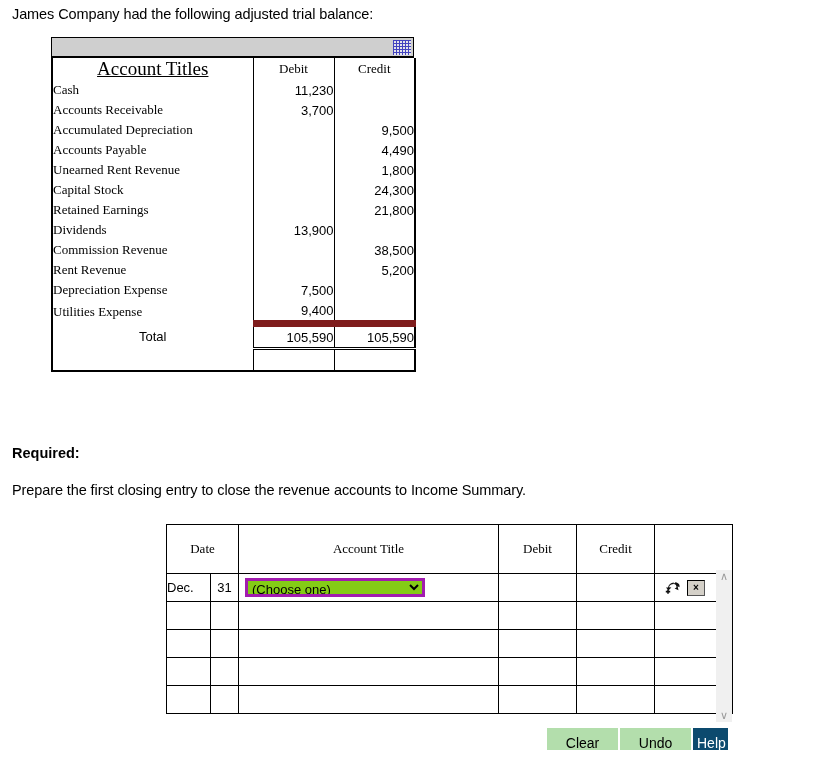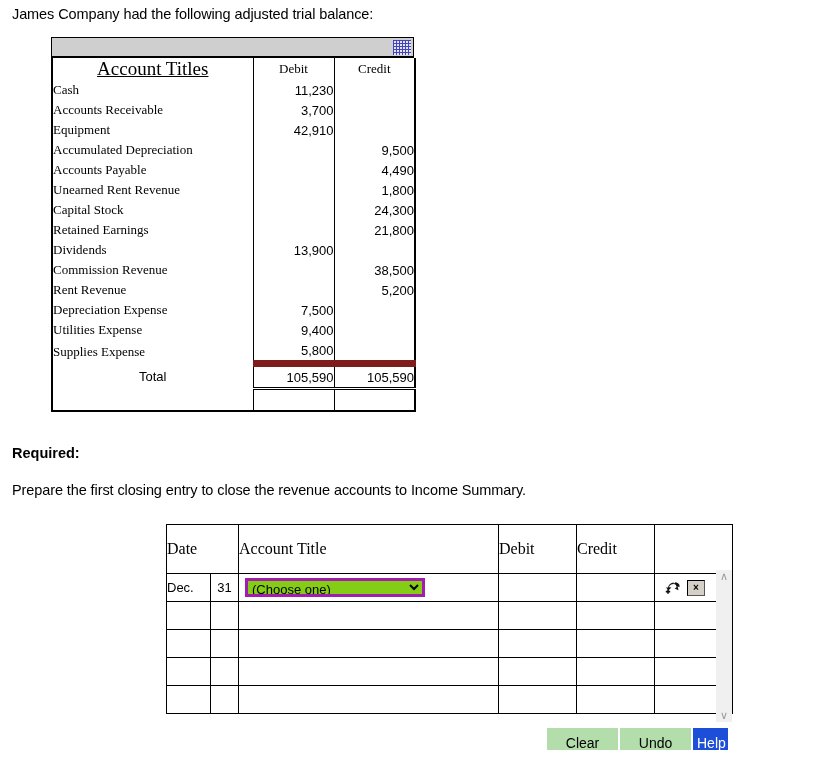--- a/index.html
+++ b/index.html
@@ -150,22 +150,22 @@
   #journal-table col.j-act   { width: 78px; }
 
   #journal-table th, #journal-table td {
     border: 1px solid #000;
     padding: 0;
     font-weight: normal;
     vertical-align: middle;
   }
   #journal-table thead th {
     height: 48px;
-    text-align: left;
-    font-size: 16px;
+    text-align: center;
+    font-size: 13px;
   }
   .j-body td {
     height: 27px;
     border-left: 1px solid #000;
     border-right: 1px solid #000;
     border-top: 1px solid #9a9a9a;
     border-bottom: 1px solid #9a9a9a;
   }
   .j-body td.j-c-date { padding-left: 4px; font-family:"Liberation Sans", sans-serif; font-size:13px;}
   .j-body td.j-c-day  { text-align: center; font-family:"Liberation Sans", sans-serif; font-size:13px;}
@@ -250,21 +250,21 @@
     border: none;
     padding: 4px;
     cursor: pointer;
   }
   .btn-green {
     background: #b3deac;
     color: #000;
     width: 71px;
   }
   .btn-blue {
-    background: #1d4ed8;
+    background: #0c4a6e;
     color: #ffffff;
     width: 35px;
   }
 </style>
 </head>
 <body>
 
 <div id="intro-text">James Company had the following adjusted trial balance:</div>
 
 <div id="trial-balance-block">
@@ -291,25 +291,20 @@
           <td class="tb-acct">Cash</td>
           <td class="tb-num">11,230</td>
           <td class="tb-num last"></td>
         </tr>
         <tr>
           <td class="tb-acct">Accounts Receivable</td>
           <td class="tb-num">3,700</td>
           <td class="tb-num last"></td>
         </tr>
         <tr>
-          <td class="tb-acct">Equipment</td>
-          <td class="tb-num">42,910</td>
-          <td class="tb-num last"></td>
-        </tr>
-        <tr>
           <td class="tb-acct">Accumulated Depreciation</td>
           <td class="tb-num"></td>
           <td class="tb-num last">9,500</td>
         </tr>
         <tr>
           <td class="tb-acct">Accounts Payable</td>
           <td class="tb-num"></td>
           <td class="tb-num last">4,490</td>
         </tr>
         <tr>
@@ -343,25 +338,20 @@
           <td class="tb-num last">5,200</td>
         </tr>
         <tr>
           <td class="tb-acct">Depreciation Expense</td>
           <td class="tb-num">7,500</td>
           <td class="tb-num last"></td>
         </tr>
         <tr>
           <td class="tb-acct">Utilities Expense</td>
           <td class="tb-num">9,400</td>
-          <td class="tb-num last"></td>
-        </tr>
-        <tr>
-          <td class="tb-acct">Supplies Expense</td>
-          <td class="tb-num">5,800</td>
           <td class="tb-num last"></td>
         </tr>
         <tr class="tb-total">
           <td class="tb-acct">Total</td>
           <td class="tb-num">105,590</td>
           <td class="tb-num last">105,590</td>
         </tr>
         <tr class="tb-filler">
           <td class="tb-acct"></td>
           <td class="tb-num"></td>

